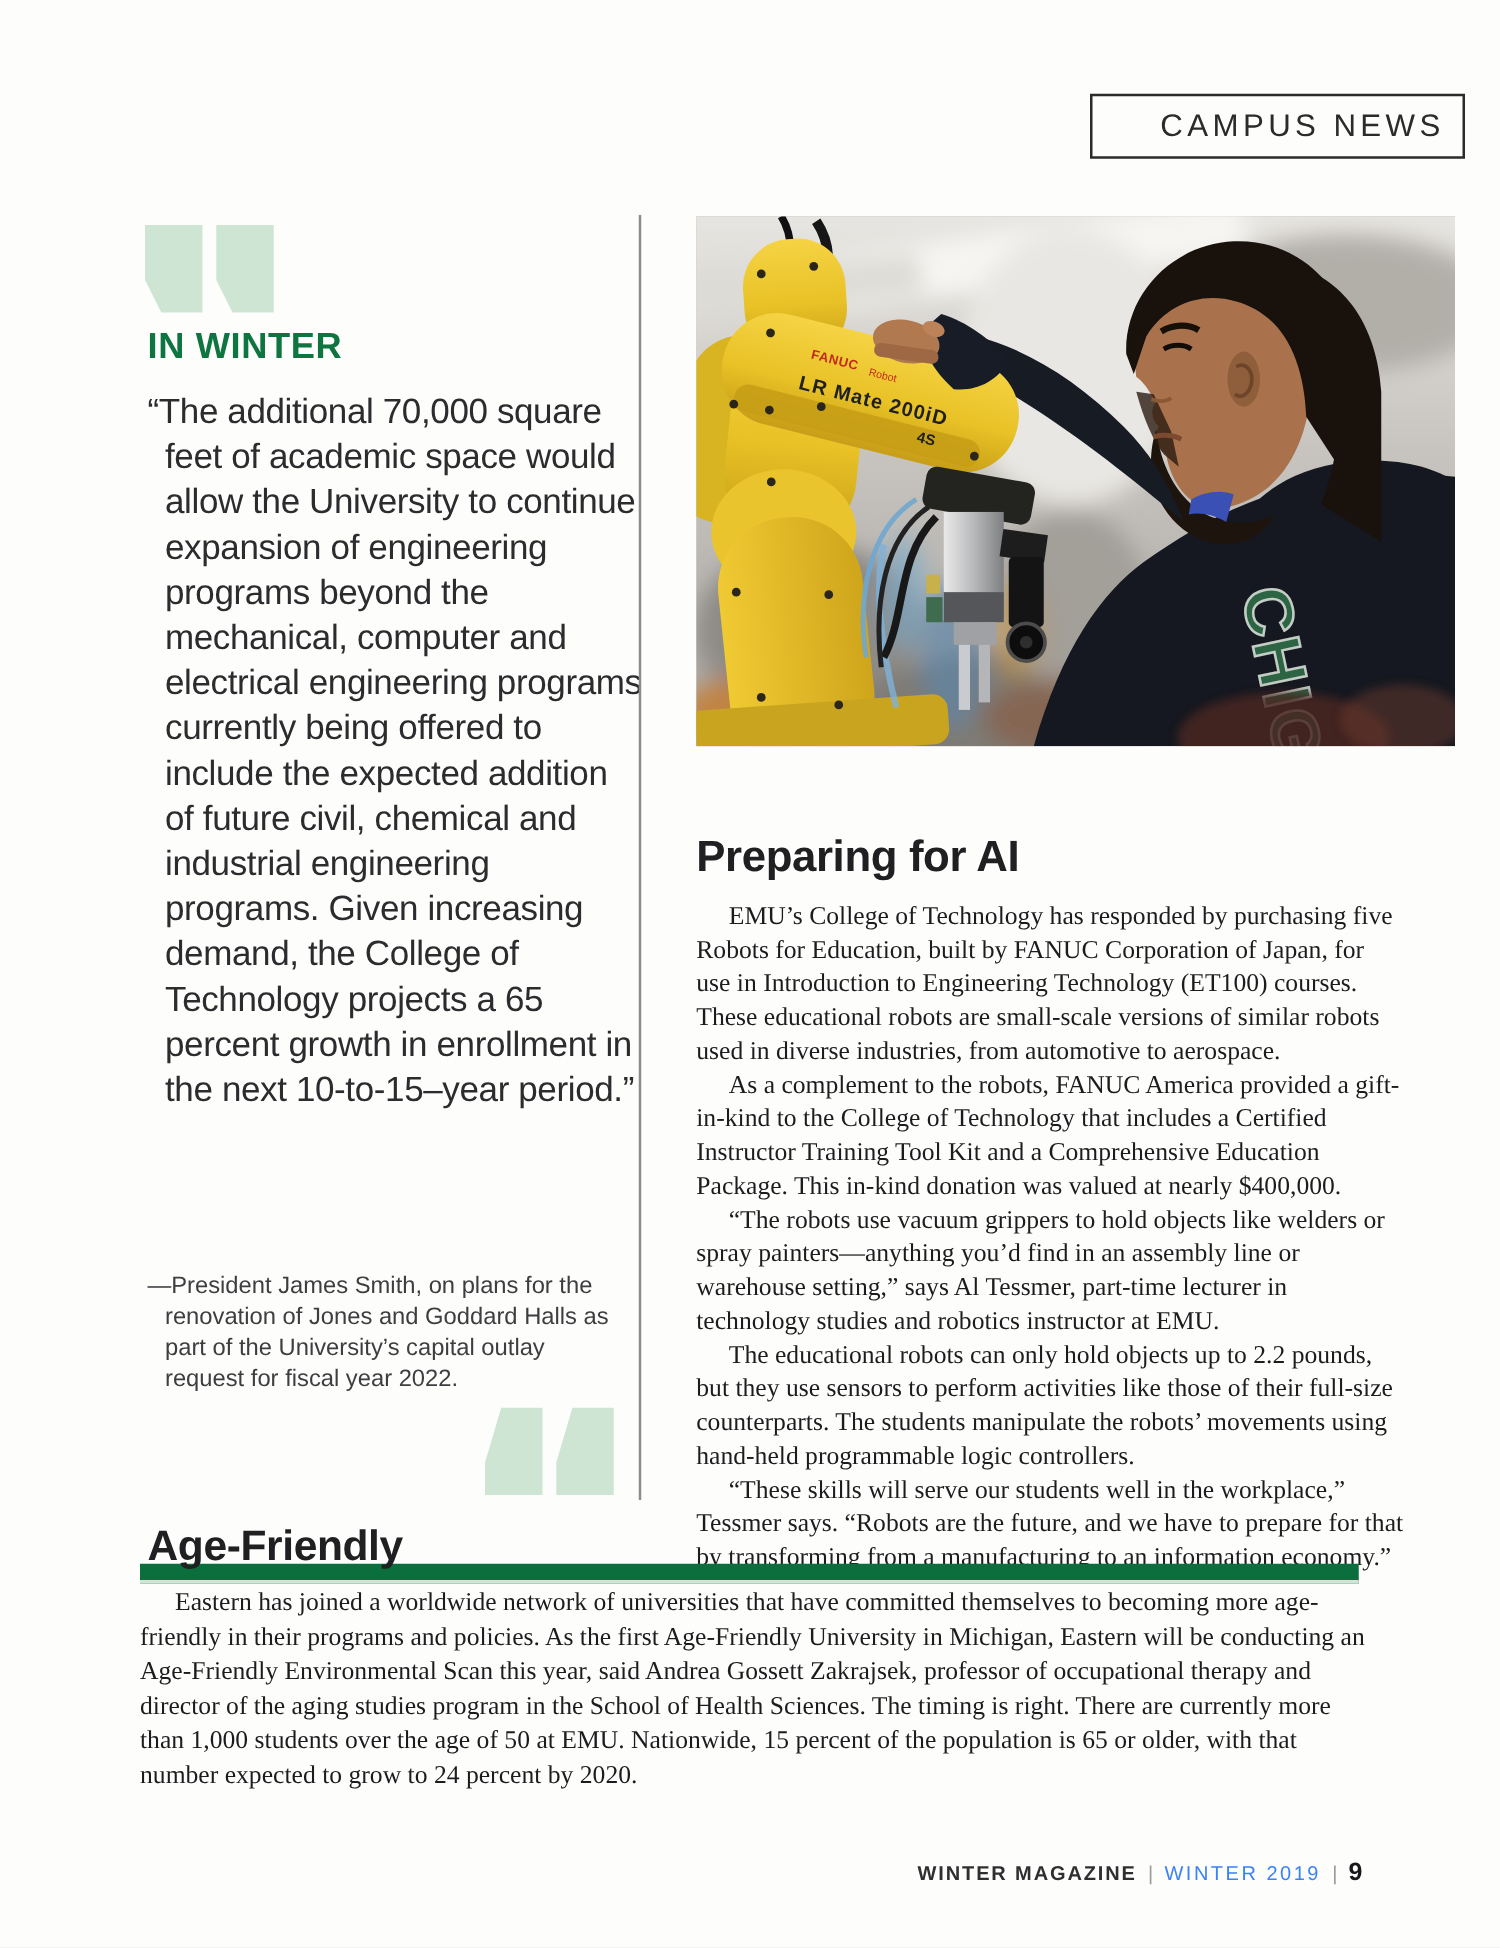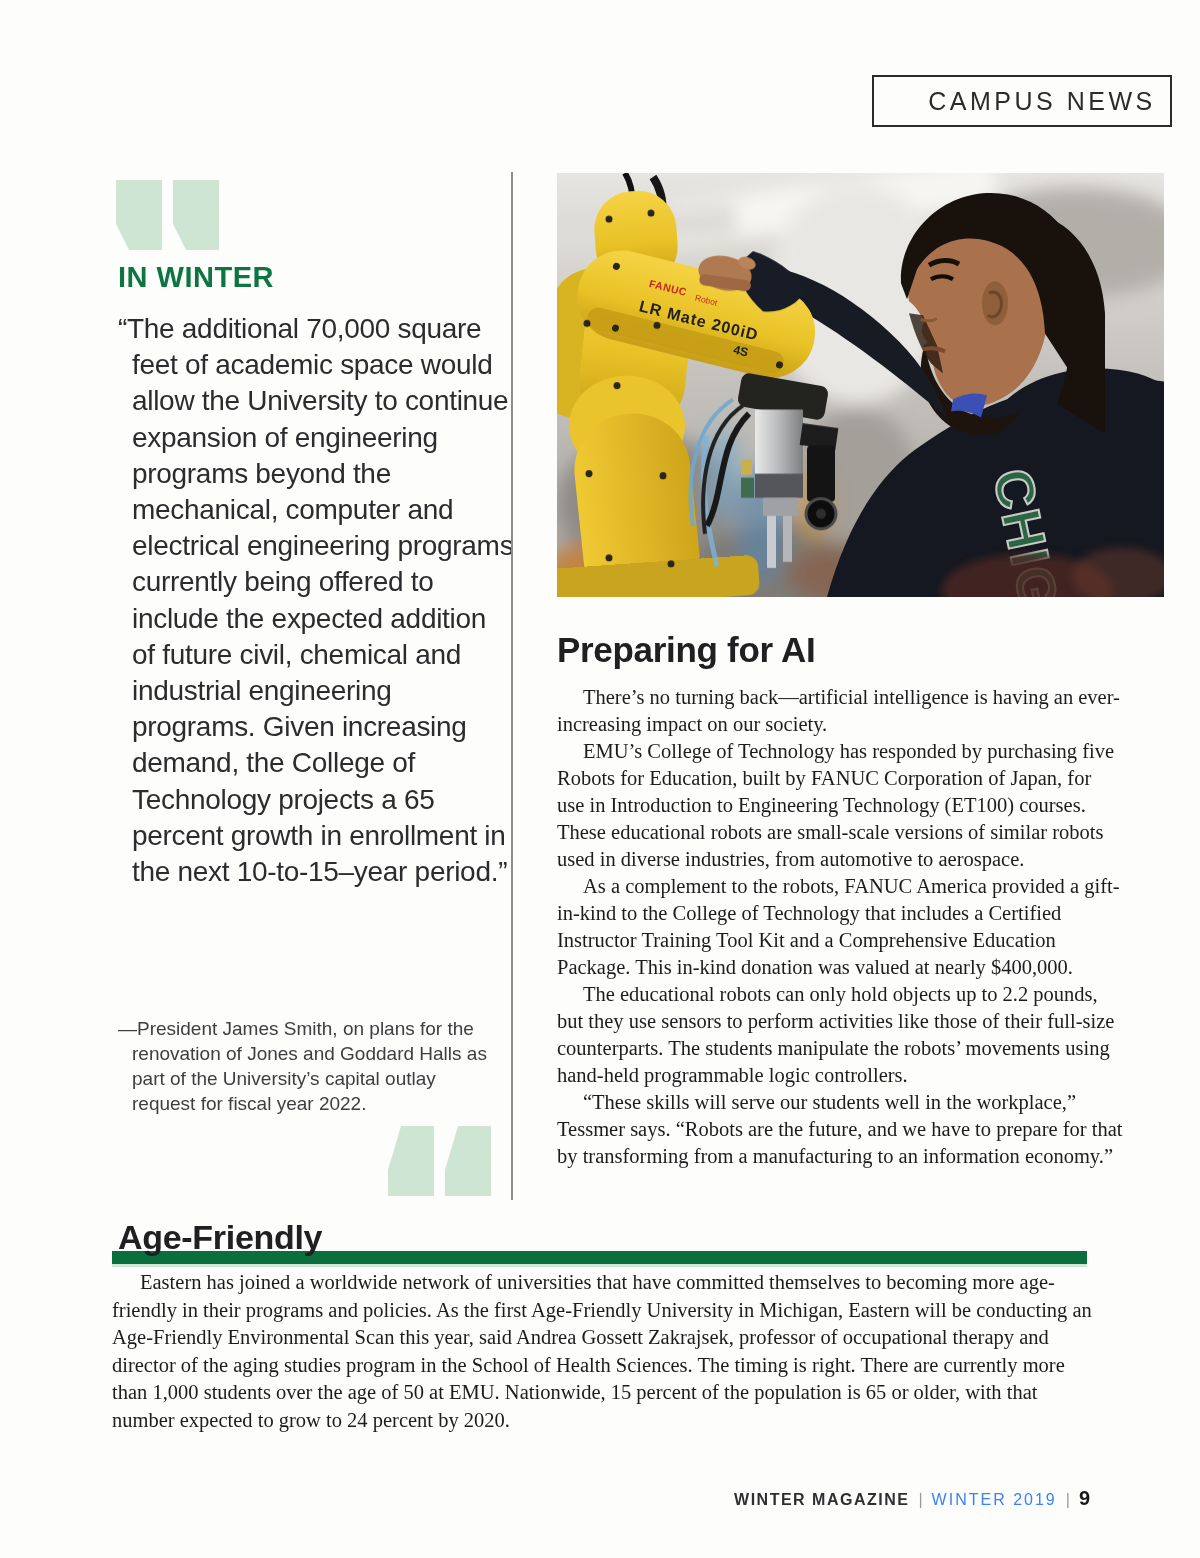--- a/index.html
+++ b/index.html
@@ -31,21 +31,21 @@
     padding-left:14px; text-indent:-14px;
   }
   .close-quote { position:absolute; left:388px; top:1126px; }
   .divider { position:absolute; left:511px; top:172px; width:2px; height:1028px; background:#8c8c8c; }
   
   .photo {
     position:absolute; left:557px; top:173px; width:607px; height:424px; overflow:hidden;
     background:#c9c6c1;
   }
   .photo svg { display:block; }
-  .right-col { position:absolute; left:557px; top:630px; width:566px; }
+  .right-col { position:absolute; left:557px; top:666px; width:566px; }
   .article-title { margin:0 0 14px 0; font-size:35px; letter-spacing:-0.3px; color:#202023; font-weight:bold; }
   .right-col p, .age p {
     margin:0; font-family:"Liberation Serif", serif; font-size:20.5px;
     line-height:27px; color:#1c1c1e; text-indent:26px;
   }
   
   .green-bar {
     position:absolute; left:112px; top:1251px; width:975px; height:13px;
     background:#0b6e3d; border-bottom:3px solid #cfe5d6;
   }
@@ -231,23 +231,23 @@
         <path d="M196,78 C216,84 236,98 250,116 C240,132 224,140 206,138 C190,124 180,106 180,92 Z" fill="#181c26"></path>
         <ellipse cx="168" cy="100" rx="27" ry="17" fill="#b1794f" transform="rotate(12 168 100)"></ellipse>
         <rect x="142" y="104" width="52" height="11" rx="5.5" fill="#9d6843" transform="rotate(8 168 110)"></rect>
         <ellipse cx="190" cy="90" rx="9" ry="6" fill="#bb8357" transform="rotate(20 190 90)"></ellipse>
       </g>
     </svg>
   </div>
 
   <div class="right-col">
     <h1 class="article-title">Preparing for AI</h1>
-    <p>There’s no turning back—artificial intelligence is having an ever-increasing impact on our society.</p>
     <p>EMU’s College of Technology has responded by purchasing five Robots for Education, built by FANUC Corporation of Japan, for use in Introduction to Engineering Technology (ET100) courses. These educational robots are small-scale versions of similar robots used in diverse industries, from automotive to aerospace.</p>
     <p>As a complement to the robots, FANUC America provided a gift-in-kind to the College of Technology that includes a Certified Instructor Training Tool Kit and a Comprehensive Education Package. This in-kind donation was valued at nearly $400,000.</p>
+    <p>“The robots use vacuum grippers to hold objects like welders or spray painters—anything you’d find in an assembly line or warehouse setting,” says Al Tessmer, part-time lecturer in technology studies and robotics instructor at EMU.</p>
     <p>The educational robots can only hold objects up to 2.2 pounds, but they use sensors to perform activities like those of their full-size counterparts. The students manipulate the robots’ movements using hand-held programmable logic controllers.</p>
     <p>“These skills will serve our students well in the workplace,” Tessmer says. “Robots are the future, and we have to prepare for that by transforming from a manufacturing to an information economy.”</p>
   </div>
 
   <div class="green-bar"></div>
 
   <div class="age">
     <h1>Age-Friendly</h1>
     <p>Eastern has joined a worldwide network of universities that have committed themselves to becoming more age-friendly in their programs and policies. As the first Age-Friendly University in Michigan, Eastern will be conducting an Age-Friendly Environmental Scan this year, said Andrea Gossett Zakrajsek, professor of occupational therapy and director of the aging studies program in the School of Health Sciences. The timing is right. There are currently more than 1,000 students over the age of 50 at EMU. Nationwide, 15 percent of the population is 65 or older, with that number expected to grow to 24 percent by 2020.</p>
   </div>

